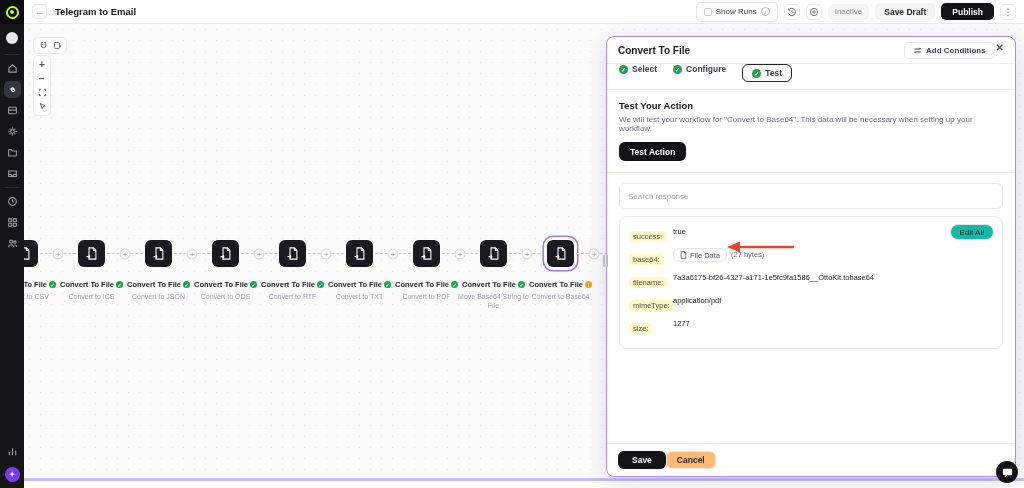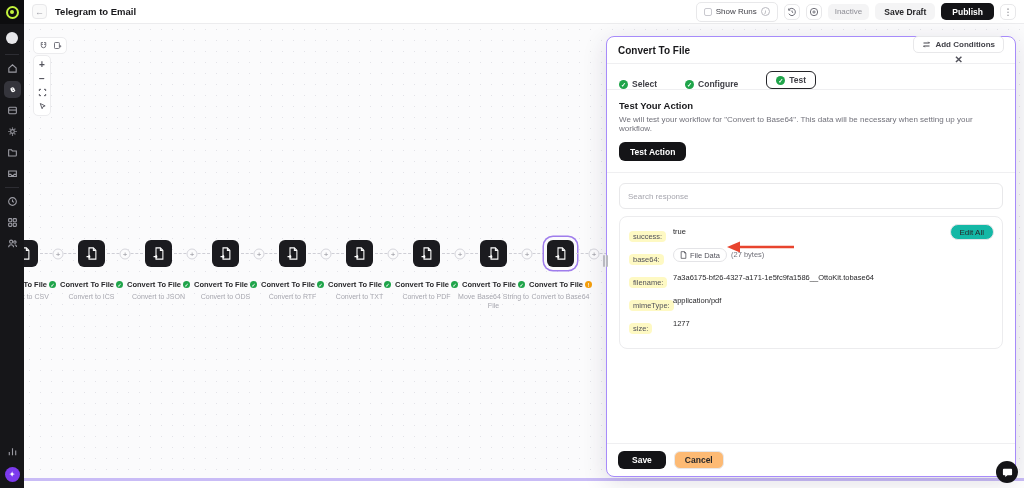--- a/index.html
+++ b/index.html
@@ -79,25 +79,25 @@
   .bottom-white { position:absolute; left:0; right:0; top:457px; bottom:0; background:#fff; }
 
   
   .panel { position:absolute; left:606px; top:36px; width:410px; height:441px; background:#fff;
     border:1px solid #a78bfa; border-radius:8px; box-shadow:0 6px 24px rgba(40,30,80,.14); z-index:10;
     display:flex; flex-direction:column; }
   .resize-grip { position:absolute; left:-4px; top:218px; width:7px; height:12px; display:flex; gap:1.5px; }
   .resize-grip i { width:1.5px; height:100%; background:#b9b9c0; border-radius:1px; }
   .panel-header { height:27px; border-bottom:1px solid #efeff1; display:flex; align-items:center; padding:0 11px; }
   .panel-title { font-size:10px; font-weight:bold; color:#18181b; }
-  .panel-header-right { margin-left:auto; display:flex; align-items:center; gap:1px;flex-direction:column; }
+  .panel-header-right { margin-left:auto; display:flex; align-items:flex-start; gap:1px; }
   .add-cond { height:17px; display:inline-flex; align-items:center; gap:4px; border:1px solid #e8e8ea;
     border-radius:5px; padding:0 8px; font-size:8px; font-weight:bold; color:#3f3f46; background:#fff; }
   .close-x { color:#52525b; font-size:10px; font-weight:bold; }
-  .steps-row { height:26px; border-bottom:1px solid #efeff1; display:flex; align-items:flex-end; gap:28px; padding:0 12px; }
+  .steps-row { height:26px; border-bottom:1px solid #efeff1; display:flex; align-items:flex-start; gap:16px; padding:0 12px; }
   .step { display:inline-flex; align-items:center; gap:4px; font-size:8.5px; font-weight:bold; color:#3f3f46; }
   .step.active { border:1.5px solid #232327; border-radius:6px; padding:3px 9px; }
   .check { width:9px; height:9px; border-radius:50%; background:#1fa44a; color:#fff; font-size:6px;
     display:inline-flex; align-items:center; justify-content:center; flex:none; }
   .panel-body { flex:1; padding:10px 12px; position:relative; }
   .test-heading { font-size:9.5px; font-weight:bold; color:#18181b; }
   .test-desc { font-size:8px; color:#71717a; margin-top:4px; }
   .test-action-btn { margin-top:9px; display:inline-flex; align-items:center; height:19px; padding:0 11px;
     background:#141417; color:#fff; border-radius:6px; font-size:8.5px; font-weight:bold; }
   .body-div { border-top:1px solid #efeff1; margin:11px -12px 10px; }
@@ -108,21 +108,21 @@
   .resp-row { display:flex; align-items:flex-start; margin-bottom:5px; }
   .key-col { width:44px; flex:none; }
   .key-chip { display:inline-block; background:#fef9c3; border-radius:4px; padding:1px 4px; font-size:7.5px; color:#52525b; }
   .val { font-size:7.5px; color:#27272a; padding-top:2px; word-break:break-all; }
   .file-chip { display:inline-flex; align-items:center; gap:3px; border:1px solid #e4e4e7; border-radius:9px;
     padding:1.5px 6px; font-size:7.5px; color:#52525b; background:#fff; }
   .bytes { font-size:7.5px; color:#71717a; margin-left:4px; padding-top:2px; }
   .edit-all { position:absolute; right:8px; top:7px; border:1px solid #e4e4e7; border-radius:9px; padding:2.5px 9px;
     font-size:8px; color:#27272a; background:#14b8a6; }
   .red-arrow { position:absolute; left:119px; top:150px; }
-  .panel-footer { border-top:1px solid #efeff1; padding:7px 11px; display:flex; gap:8px; }
+  .panel-footer { border-top:1px solid #efeff1; padding:7px 11px; display:flex; }
   .save-btn { height:18px; display:inline-flex; align-items:center; padding:0 14px; background:#141417; color:#fff;
     border-radius:6px; font-size:8.5px; font-weight:bold; }
   .cancel-btn { height:18px; display:inline-flex; align-items:center; padding:0 10px; background:#fdba74; color:#27272a;
     border:1px solid #e8e8ea; border-radius:6px; font-size:8.5px; font-weight:bold; }
 
   .chat-fab { position:absolute; right:6px; bottom:5px; width:22px; height:22px; border-radius:50%;
     background:#141417; z-index:20; display:flex; align-items:center; justify-content:center; }
   .kebab { letter-spacing:0; font-size:9px; color:#52525b; }
 </style>
 </head>

